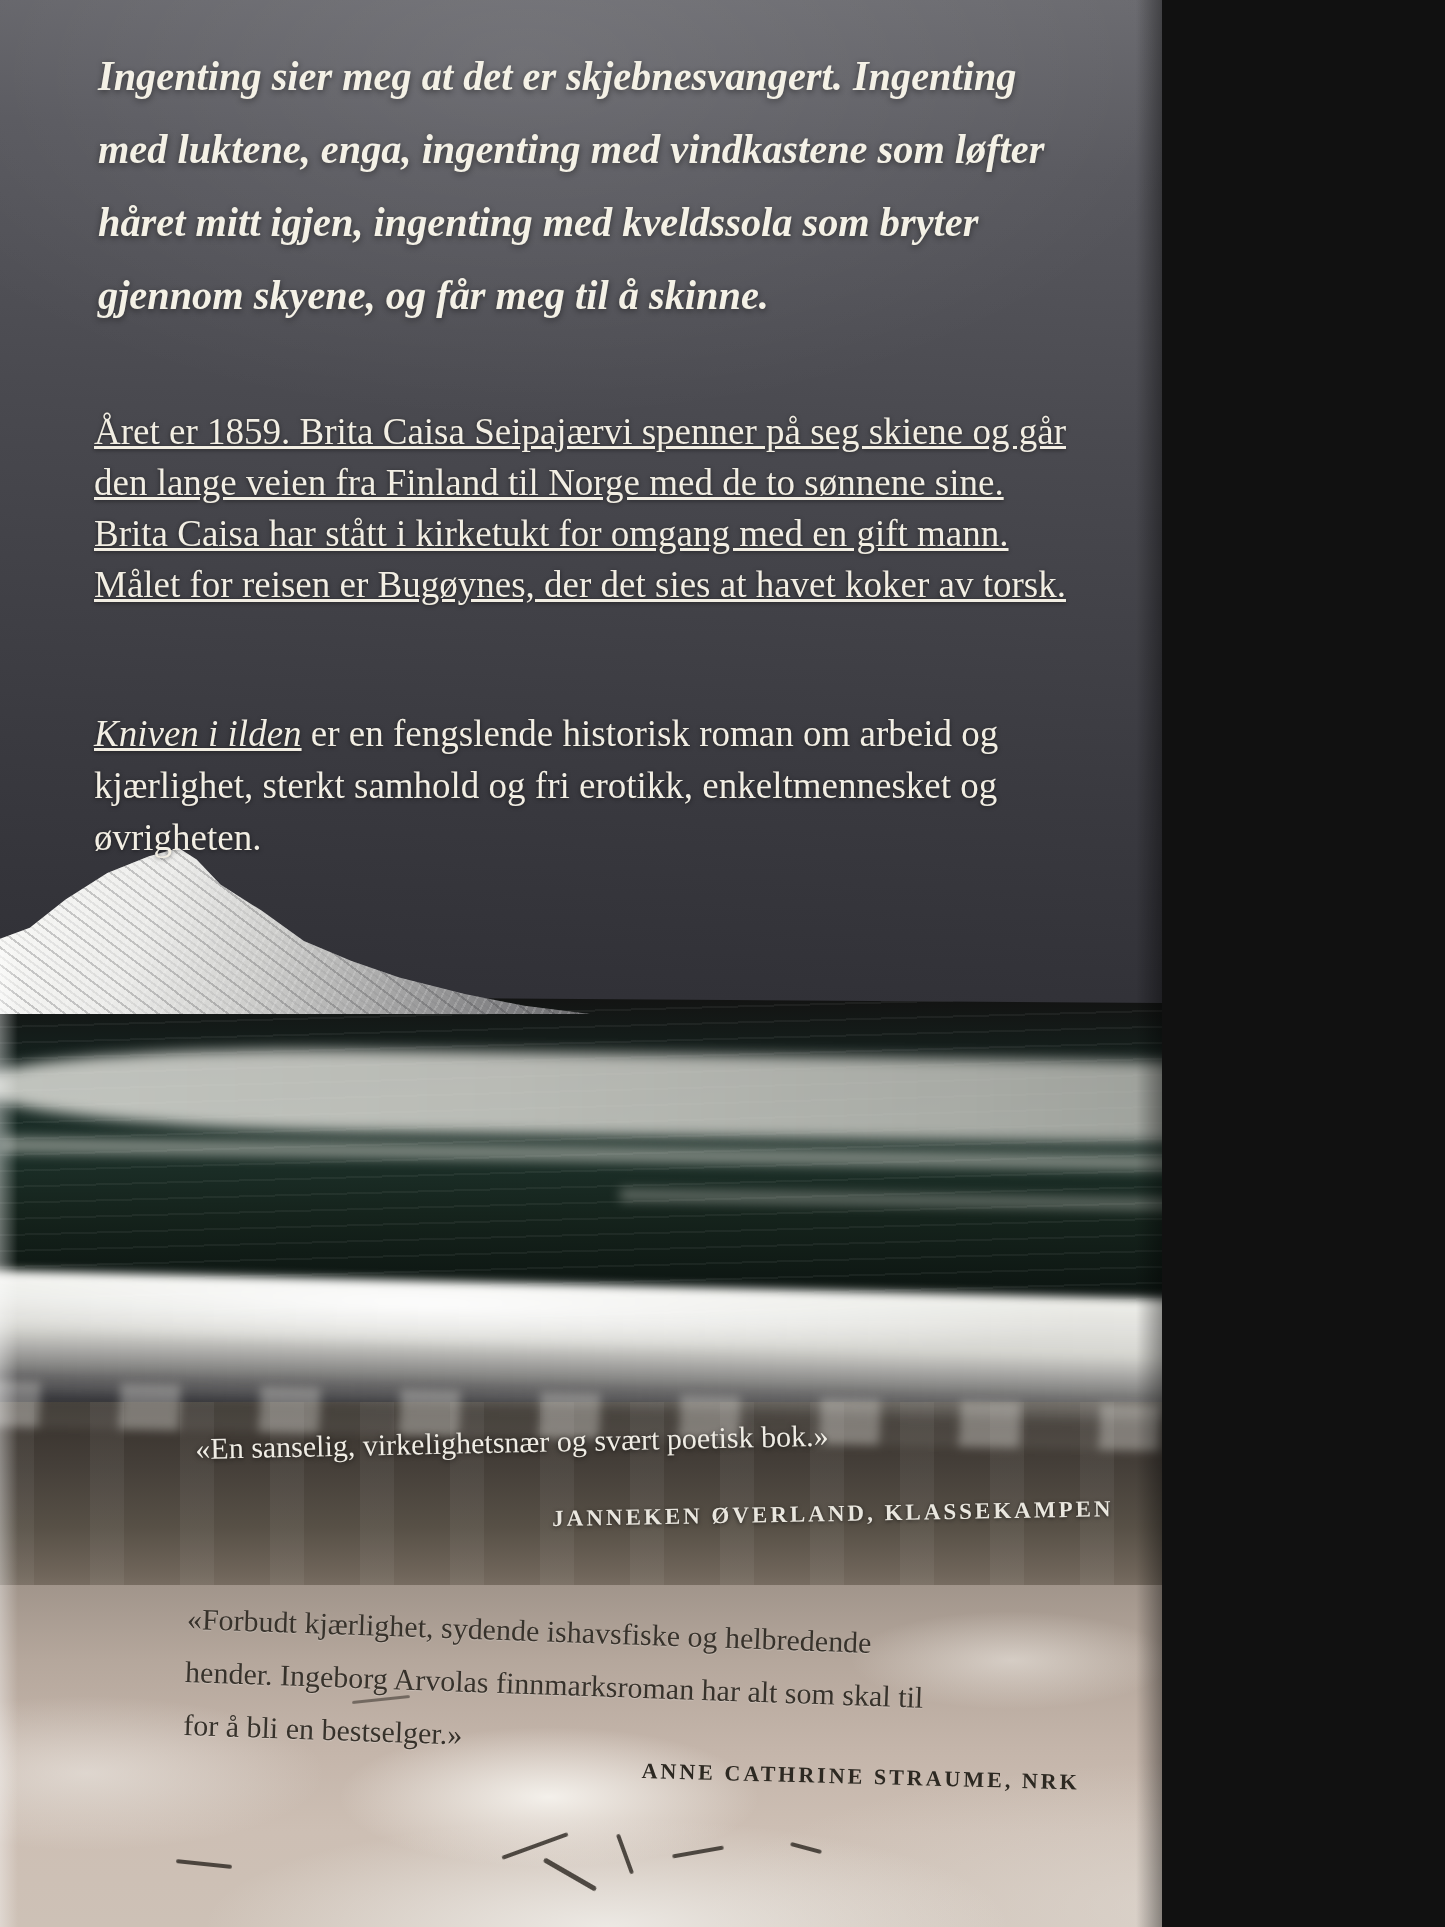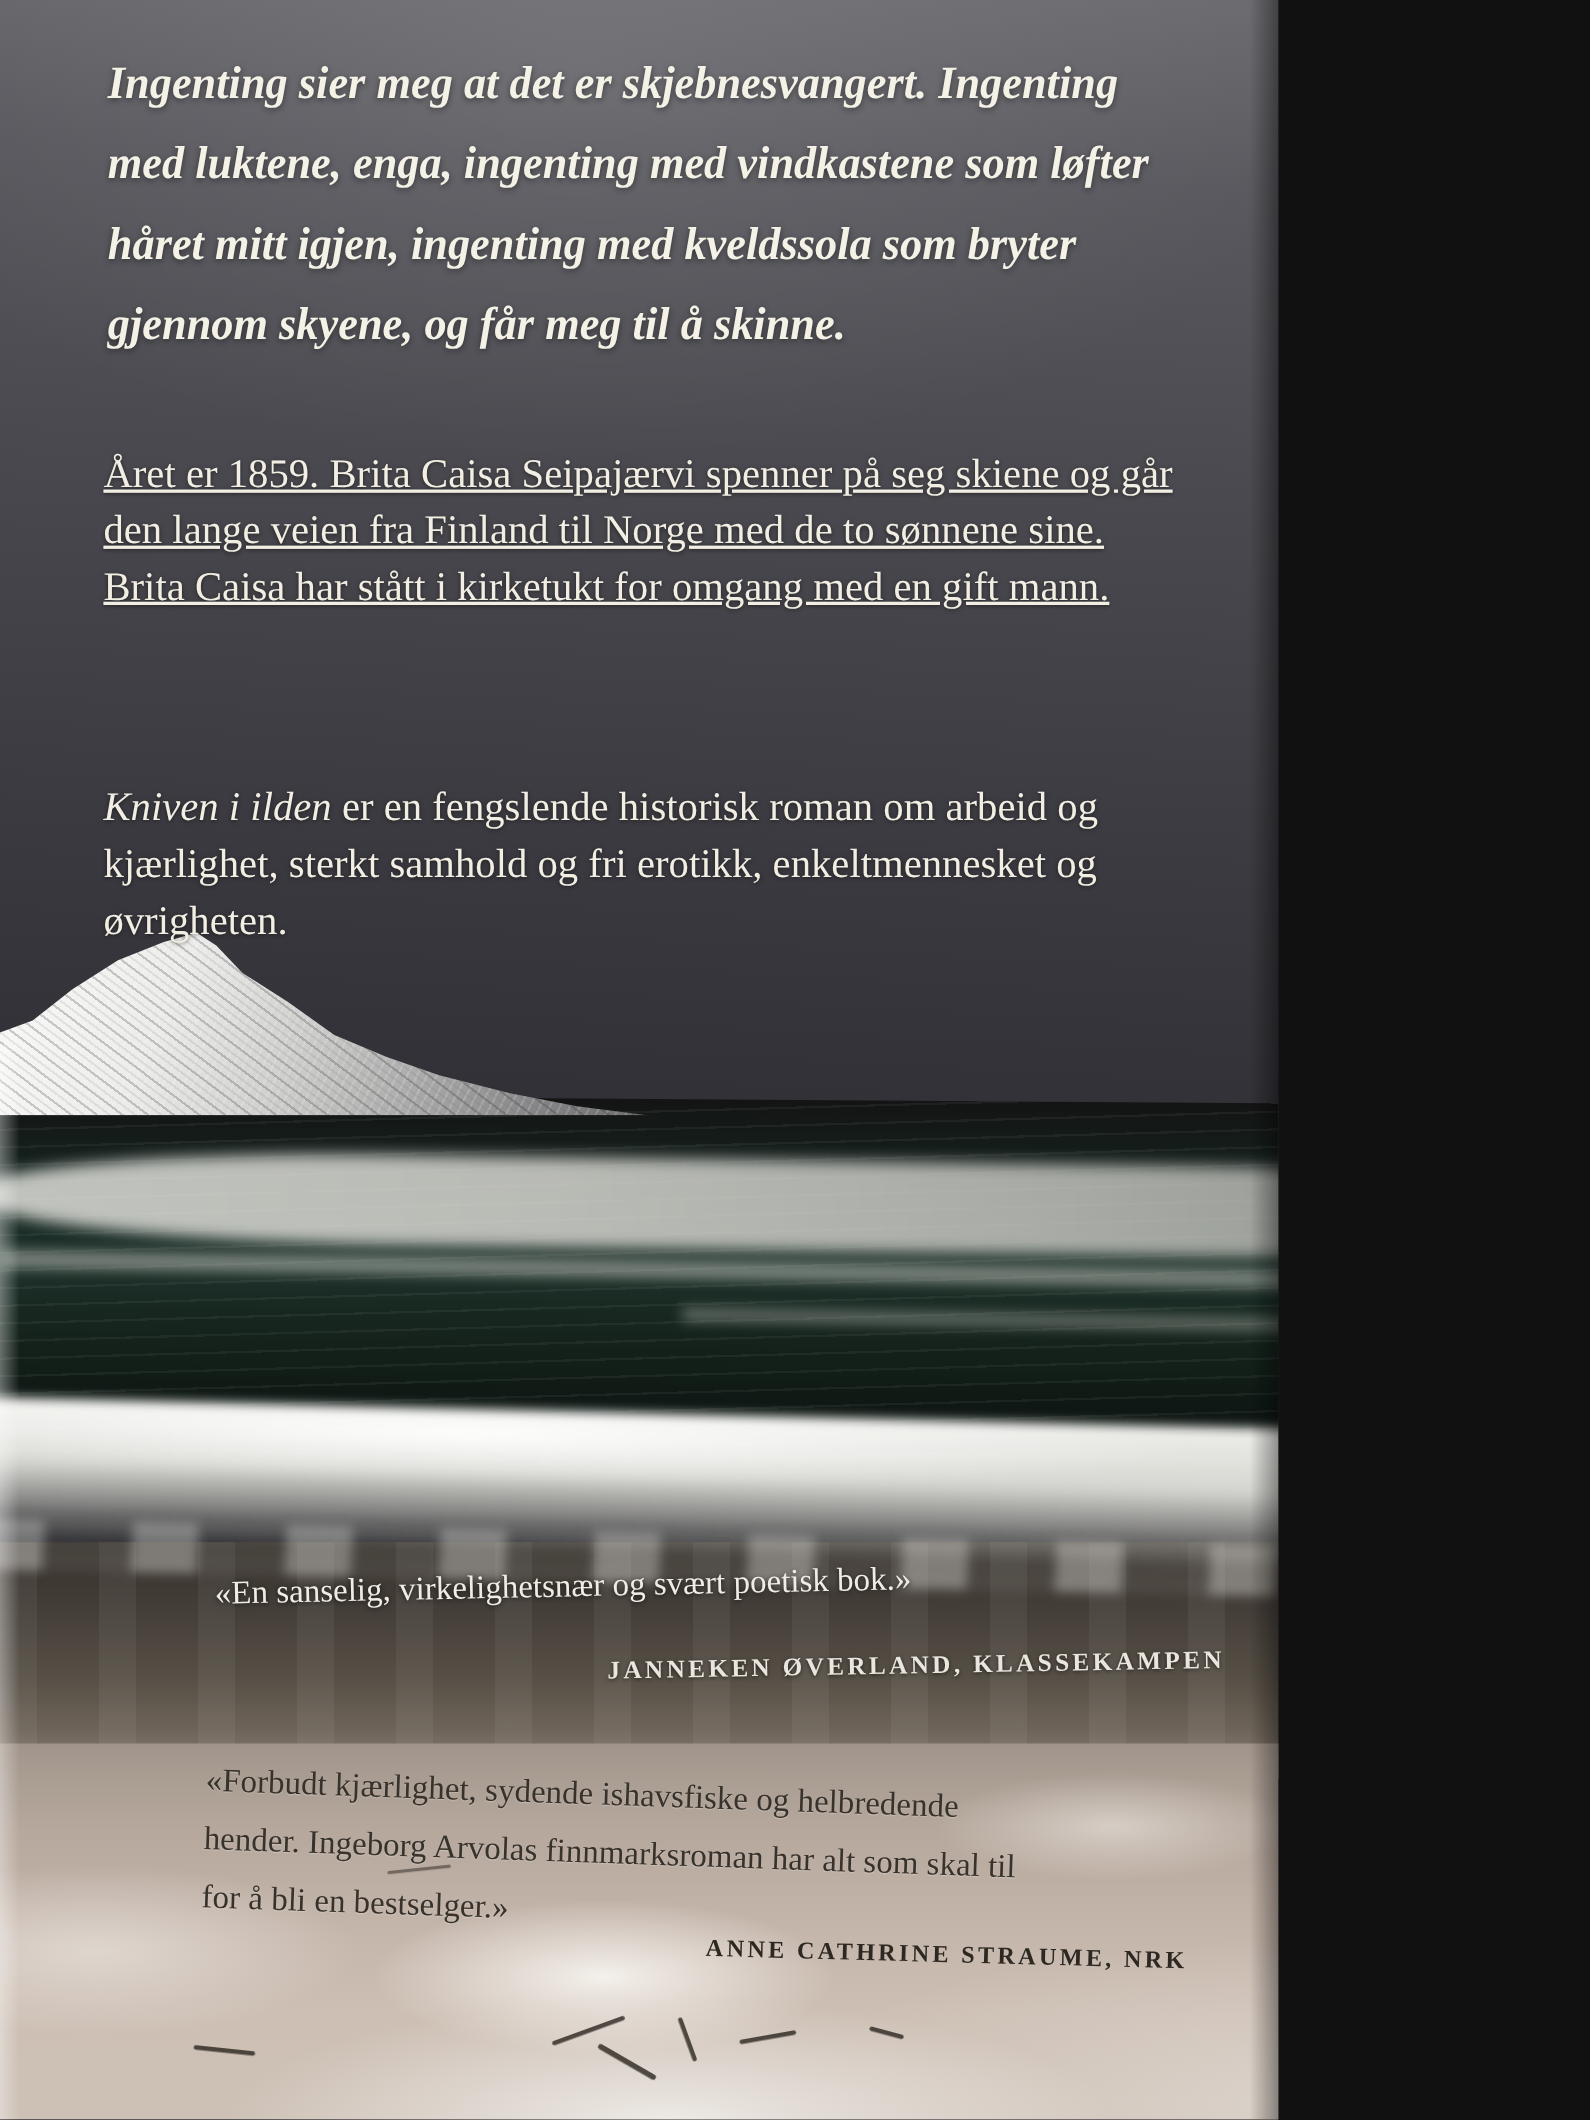--- a/index.html
+++ b/index.html
@@ -79,21 +79,21 @@
   .synopsis{
     left:94px;top:406px;width:1160px;
     font-size:37px;line-height:51px;color:#f2eee3;
     text-shadow:0 1px 4px rgba(0,0,0,.5);white-space:nowrap;text-decoration:underline;
   }
   .blurb{
     left:94px;top:708px;width:1160px;
     font-size:37px;line-height:52px;color:#f2eee3;
     text-shadow:0 1px 4px rgba(0,0,0,.5);white-space:nowrap;
   }
-  .blurb .it{font-style:italic;}
+  .blurb .it{font-style:italic;text-decoration:underline;}
   .review1-quote{
     left:195px;top:1432px;font-size:30px;color:#efece4;
     transform:rotate(-1.2deg);transform-origin:left top;
     text-shadow:0 1px 5px rgba(0,0,0,.65);white-space:nowrap;
   }
   .review1-attr{
     left:552px;top:1506px;font-size:23px;font-weight:700;letter-spacing:3px;
     color:#e9e6de;transform:rotate(-1deg);transform-origin:left top;
     text-shadow:0 1px 4px rgba(0,0,0,.6);white-space:nowrap;
   }
@@ -137,20 +137,21 @@
     <div>Ingenting sier meg at det er skjebnesvangert. Ingenting</div>
     <div>med luktene, enga, ingenting med vindkastene som løfter</div>
     <div>håret mitt igjen, ingenting med kveldssola som bryter</div>
     <div>gjennom skyene, og får meg til å skinne.</div>
   </div>
 
   <div class="abs synopsis">
     <div>Året er 1859. Brita Caisa Seipajærvi spenner på seg skiene og går</div>
     <div>den lange veien fra Finland til Norge med de to sønnene sine.</div>
     <div>Brita Caisa har stått i kirketukt for omgang med en gift mann.</div>
+    <div>Målet for reisen er Bugøynes, der det sies at havet koker av torsk.</div>
   </div>
 
   <div class="abs blurb">
     <div><span class="it">Kniven i ilden</span><span> er en fengslende historisk roman om arbeid og</span></div>
     <div>kjærlighet, sterkt samhold og fri erotikk, enkeltmennesket og</div>
     <div>øvrigheten.</div>
   </div>
 
   <div class="abs review1-quote">«En sanselig, virkelighetsnær og svært poetisk bok.»</div>
   <div class="abs review1-attr">JANNEKEN ØVERLAND, KLASSEKAMPEN</div>

